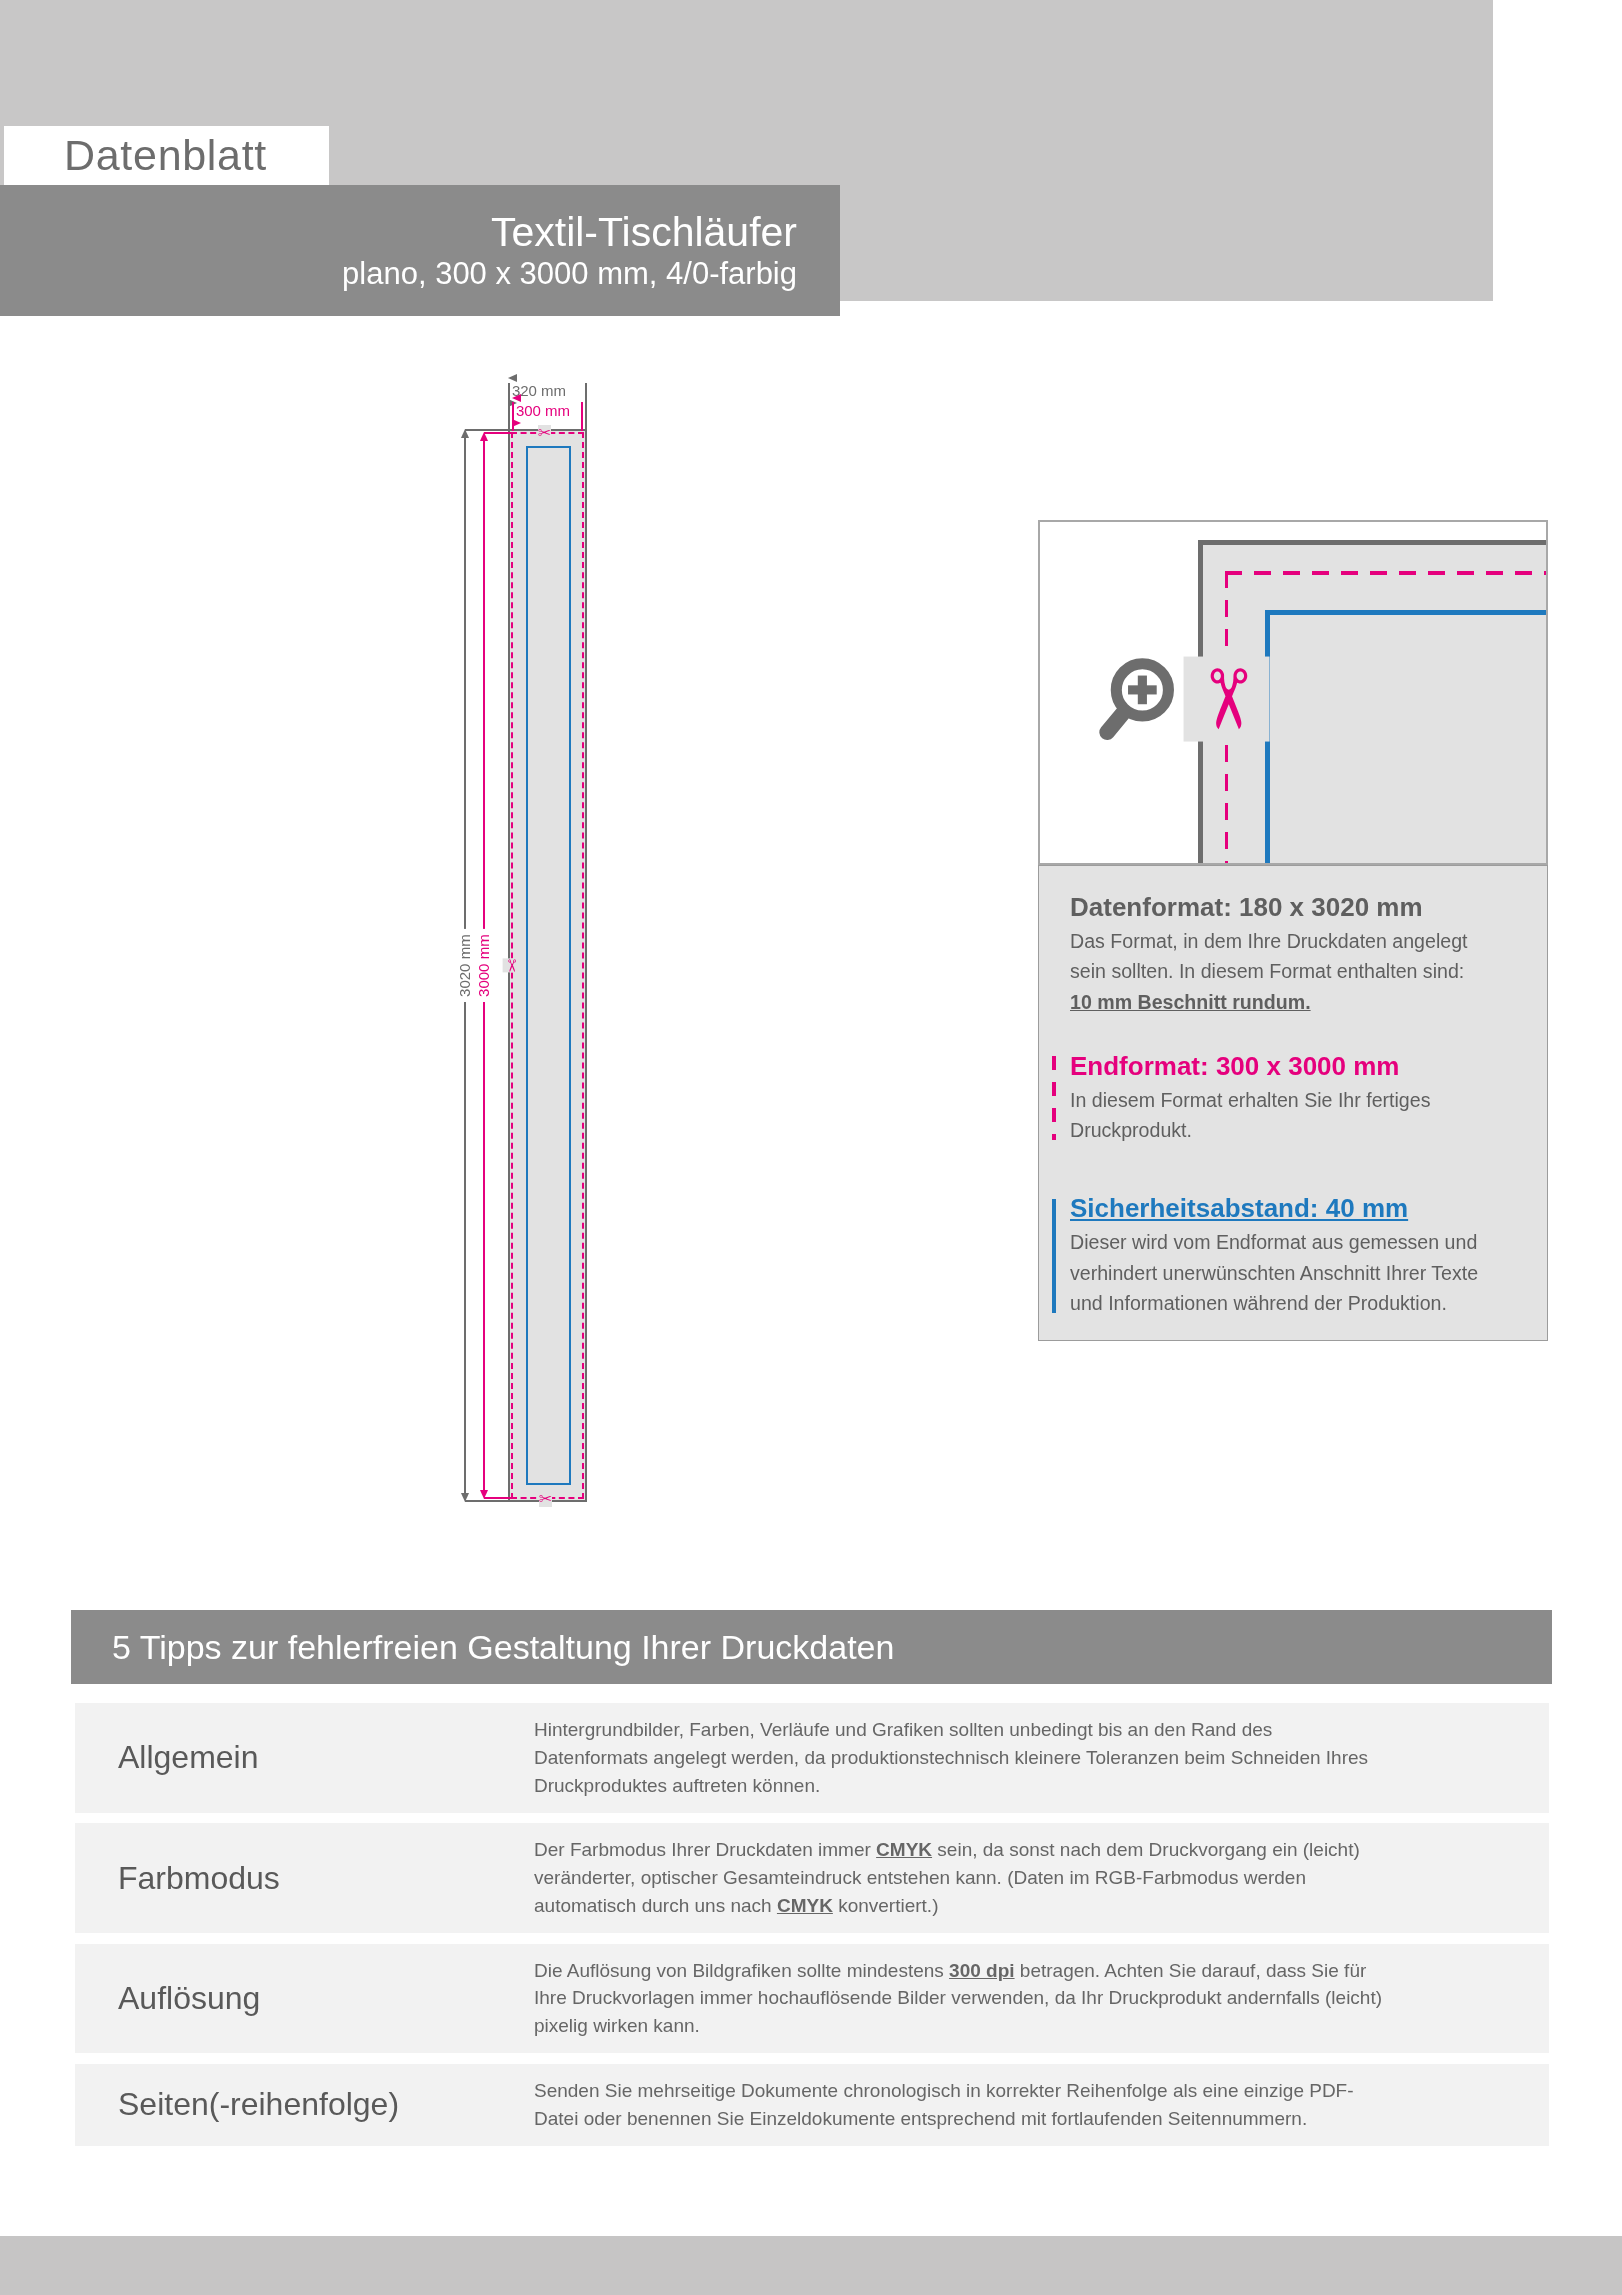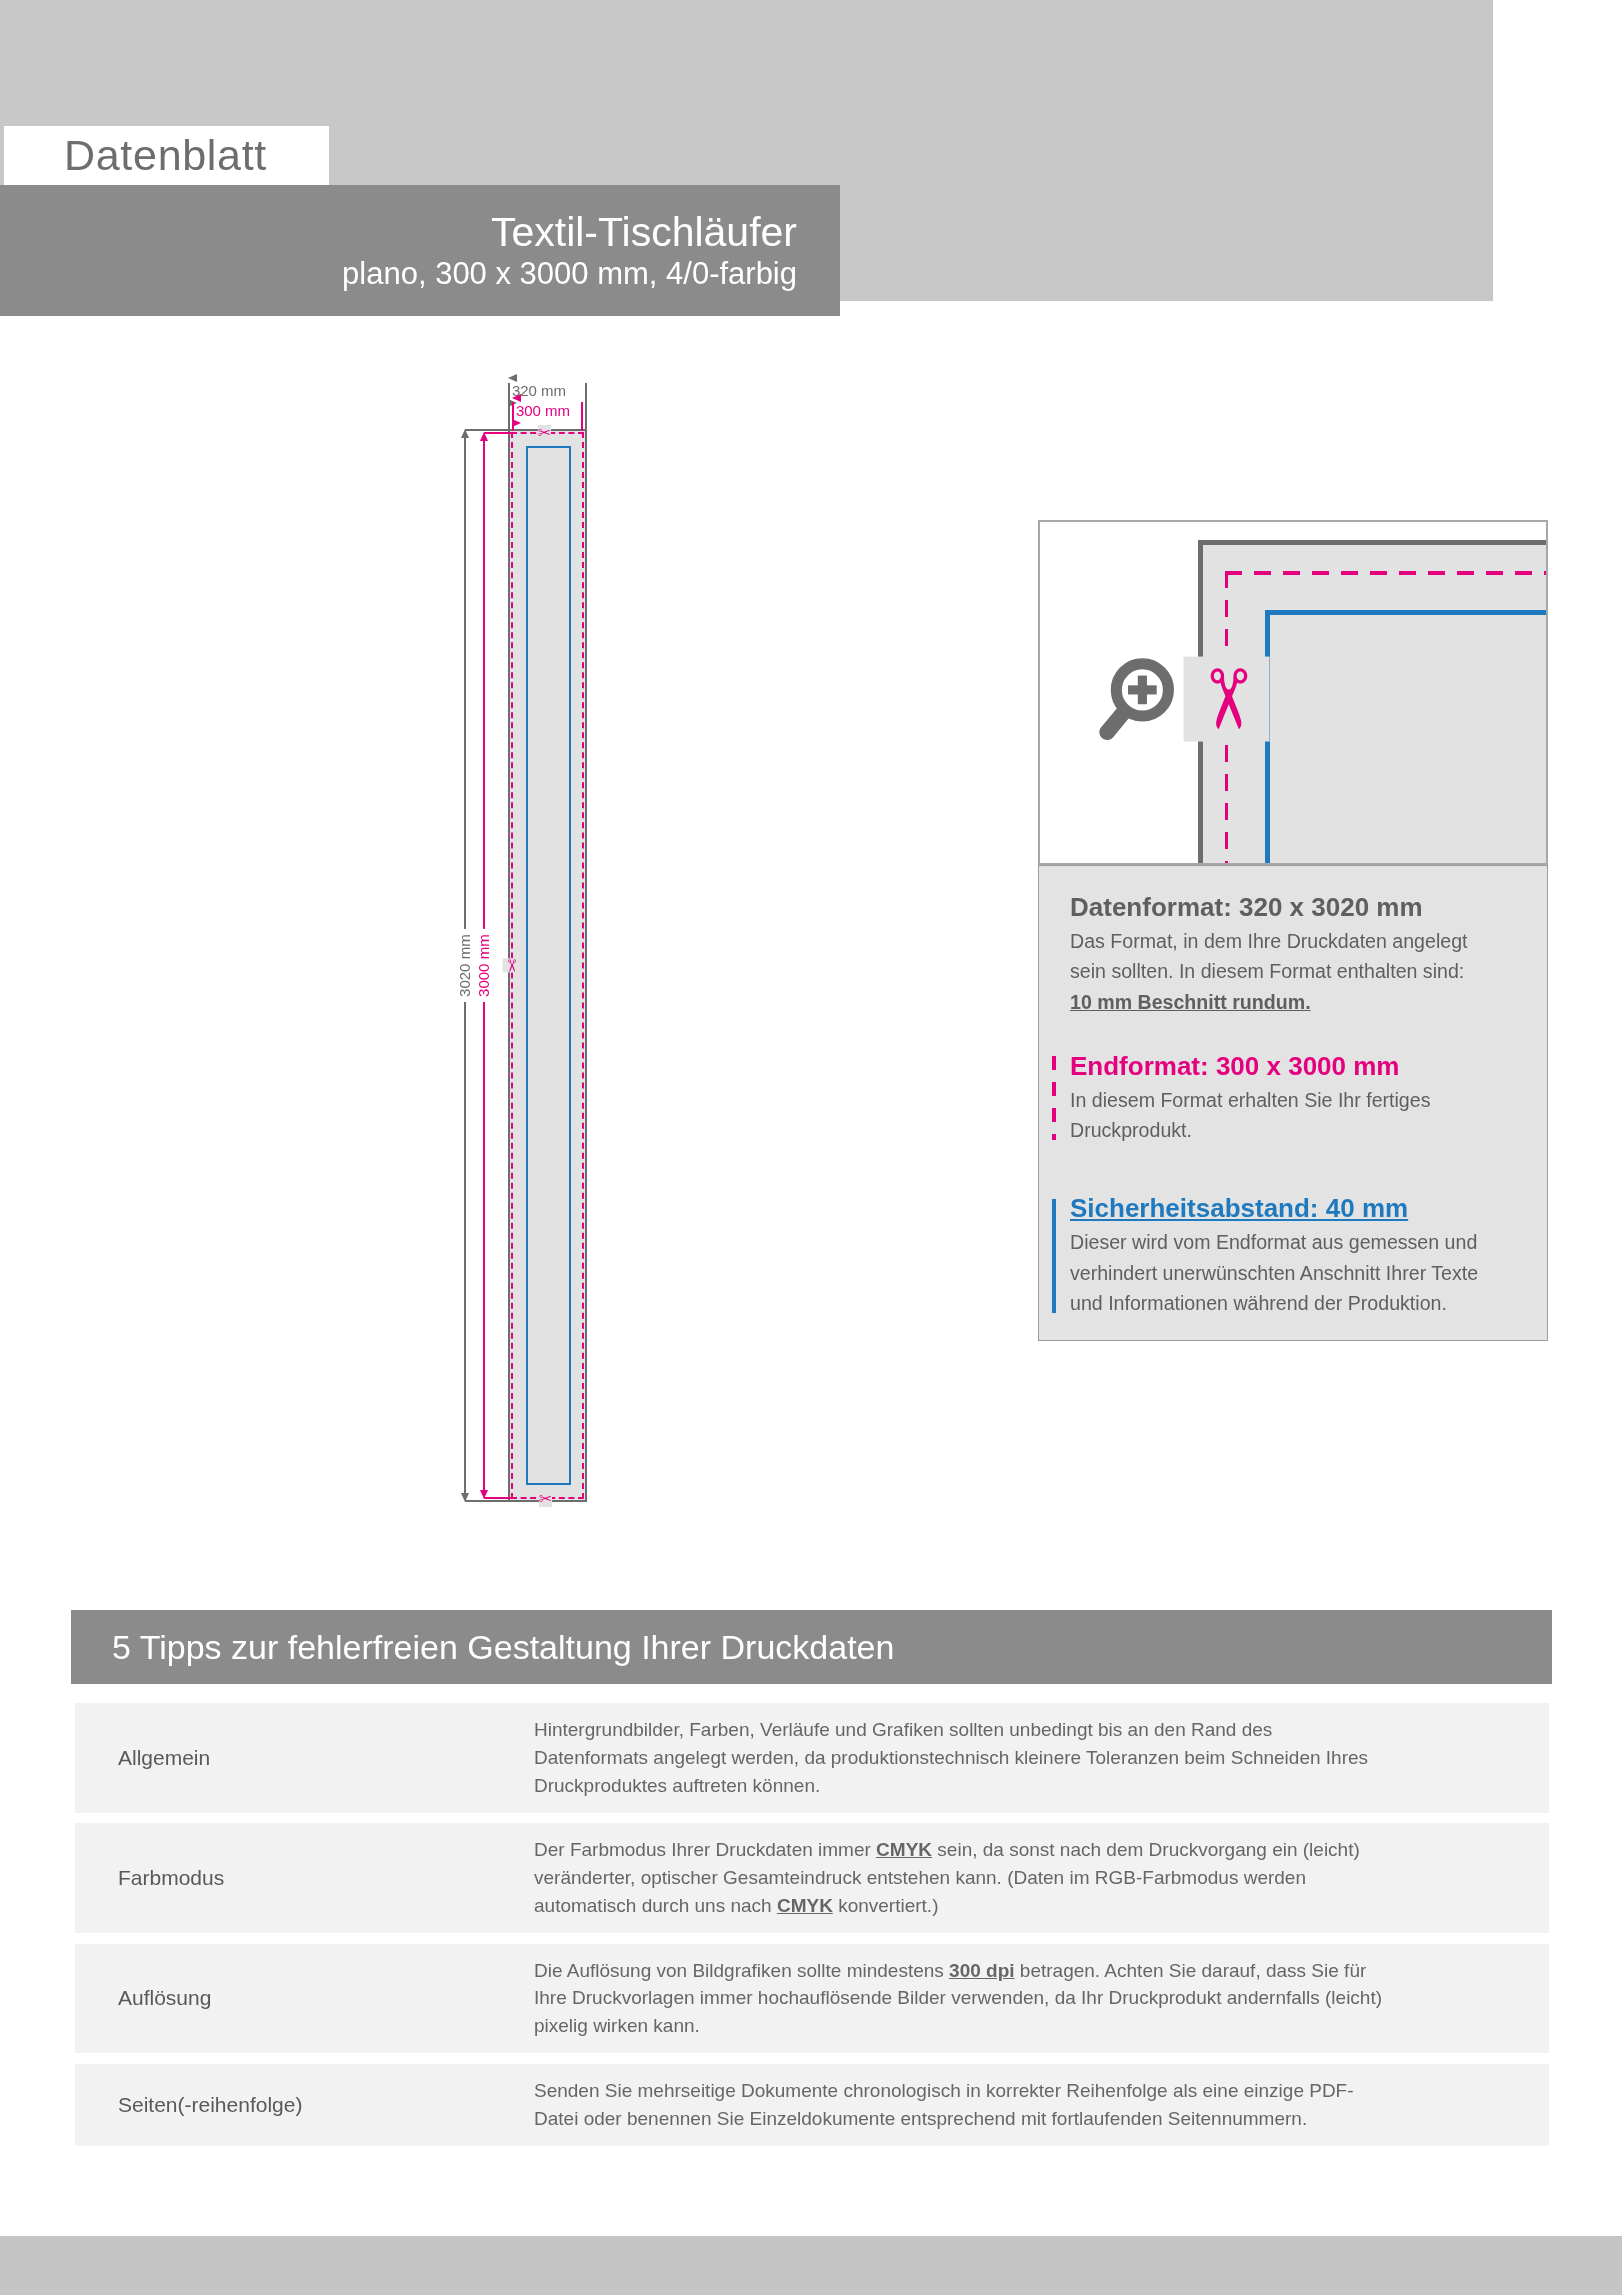--- a/index.html
+++ b/index.html
@@ -82,21 +82,21 @@
   .mt1 { margin-top:34px; } .mt2 { margin-top:48px; }
   .w1 { max-width:399px; } .w2 { max-width:422px; } .w3 { max-width:409px; }
   .b { font-weight:bold;text-decoration:underline; }
 
   
   .tips-head { left:71px; top:1610px; width:1481px; height:74px; background:#8b8b8b;
     display:flex; align-items:center; padding-left:41px; color:#fff; font-size:34px; }
   .rows { left:75px; top:1703px; width:1474px; }
   .row { display:flex; background:#f2f2f2; margin-bottom:10.5px; }
   .row-label { width:459px; padding-left:43px; display:flex; align-items:center;
-    font-size:21px; color:#595959; flex-shrink:0;text-align:center; }
+    font-size:32px; color:#595959; flex-shrink:0;text-align:center; }
   .row-body { width:877px; padding:13px 26px 13px 0; font-size:19px; line-height:1.47; color:#666666; }
 
   
   .footer { left:0; top:2236px; width:1623px; height:60px; background:#c6c5c5; }
 </style>
 </head>
 <body>
 
 <div class="page">
 
@@ -169,21 +169,21 @@
       <div class="mv"></div>
       <div class="mh"></div>
       <div class="bv"></div>
       <div class="bh"></div>
       <span class="sc-big">✂</span>
     </div>
   </div>
 
   <div class="abs legend">
     <div class="lg-block">
-      <div class="lg-title">Datenformat: 320 x 3020 mm</div>
+      <div class="lg-title">Datenformat: 180 x 3020 mm</div>
       <div class="lg-body w1"><span>Das Format, in dem Ihre Druckdaten angelegt sein sollten. In diesem Format enthalten sind: </span><span class="b">10 mm Beschnitt rundum.</span></div>
     </div>
     <div class="lg-block mt1">
       <div class="bar dashed"></div>
       <div class="lg-title m">Endformat: 300 x 3000 mm</div>
       <div class="lg-body w2">In diesem Format erhalten Sie Ihr fertiges Druckprodukt.</div>
     </div>
     <div class="lg-block mt2">
       <div class="bar solid"></div>
       <div class="lg-title b">Sicherheitsabstand: 40 mm</div>

